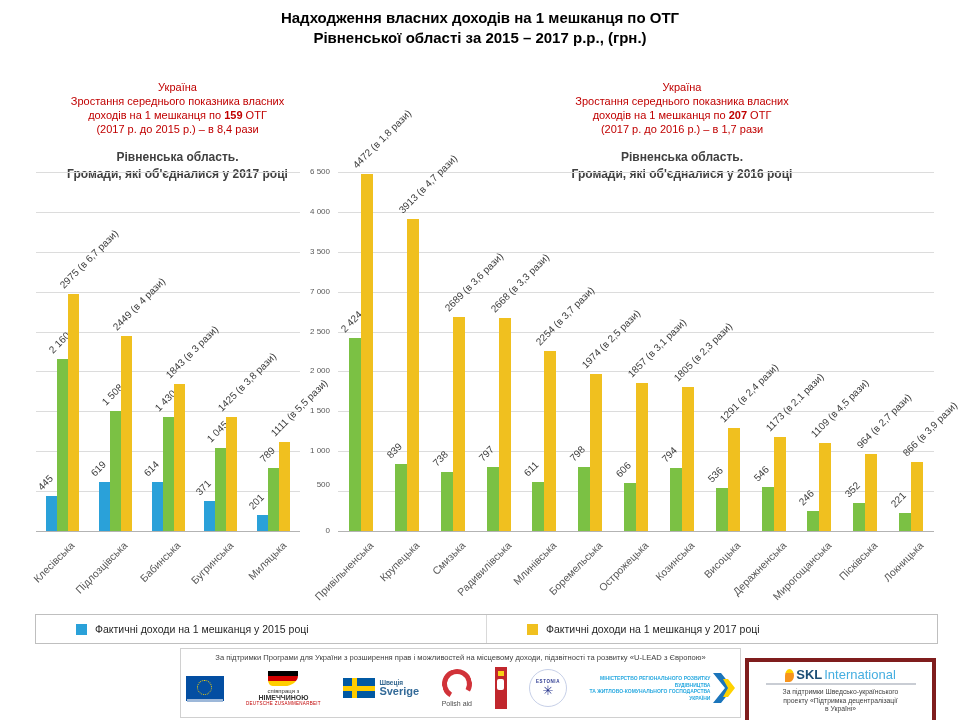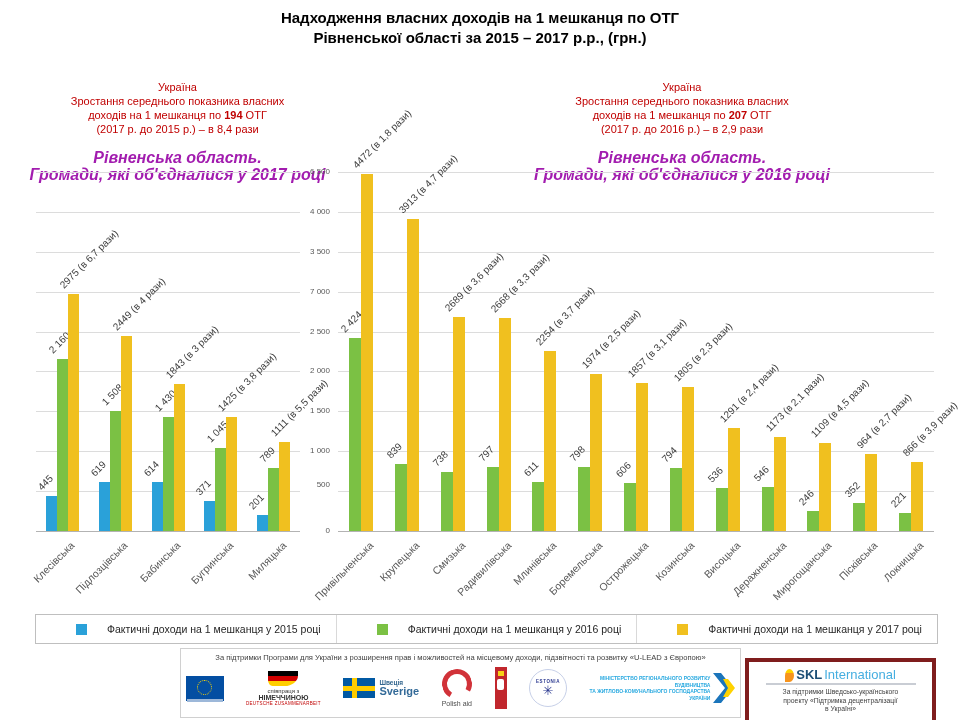--- a/index.html
+++ b/index.html
@@ -3,36 +3,36 @@
 <meta charset="utf-8">
 <style>
   html,body{margin:0;padding:0;background:#fff;}
   .page{position:relative;width:960px;height:720px;background:#fff;overflow:hidden;
         font-family:"Liberation Sans","DejaVu Sans",sans-serif;}
   .title{position:absolute;top:8px;left:0;width:100%;text-align:center;
          font-size:15px;font-weight:bold;color:#000;line-height:20px;}
   .annot{position:absolute;text-align:center;font-size:11px;line-height:14px;color:#C00000;}
   .annot-left{left:20px;top:80px;width:315px;}
   .annot-right{left:522px;top:80px;width:320px;}
-  .subtitle{position:absolute;text-align:center;font-size:16px;font-weight:bold;
-            color:#a21caf;line-height:17px;font-style:italic;}
+  .subtitle{position:absolute;text-align:center;font-size:12px;font-weight:bold;
+            color:#404040;line-height:17px;}
   .subtitle-left{left:20px;top:149px;width:315px;}
   .subtitle-right{left:522px;top:149px;width:320px;}
   #plot{position:absolute;left:0;top:0;width:960px;height:720px;}
   .gridline{position:absolute;height:1px;background:#DCDCDC;}
   .axisline{background:#B3B3B3;}
   .bar{position:absolute;}
   .dlabel{position:absolute;font-size:10px;color:#3F3F3F;white-space:nowrap;
           height:13px;line-height:13px;transform:rotate(-45deg);transform-origin:0 100%;}
   .clabel{position:absolute;font-size:10.5px;color:#595959;white-space:nowrap;width:130px;
           text-align:right;height:12px;line-height:12px;transform:rotate(-45deg);transform-origin:100% 0;}
   .ytick{position:absolute;left:290px;width:40px;text-align:right;font-size:8px;color:#595959;}
   .legend{position:absolute;left:35px;top:614px;width:903px;height:30px;
           border:1px solid #BFBFBF;display:flex;box-sizing:border-box;}
-  .lg-cell{flex:1;display:flex;align-items:center;padding-left:40px;gap:20px;}
+  .lg-cell{flex:1;display:flex;align-items:center;padding-left:40px;gap:8px;}
   .lg-cell + .lg-cell{border-left:1px solid #D9D9D9;}
   .lg-swatch{width:11px;height:11px;flex:0 0 auto;}
   .lg-label{font-size:10.5px;color:#262626;}
   .fbox1{position:absolute;left:180px;top:648px;width:561px;height:70px;
          border:1px solid #D0D0D0;box-sizing:border-box;}
   .support{font-size:7.6px;color:#404040;text-align:center;margin-top:4px;padding:0 6px;}
   .logos{display:flex;align-items:center;justify-content:space-evenly;margin-top:2px;height:48px;padding:0 4px;gap:22px;}
   .eu-flag{width:38px;height:25px;background:#034EA2;}
   .eu-stars{width:13px;height:13px;border:1.5px dotted #FFD700;border-radius:50%;margin:4px auto;}
   .eu-caption{width:36px;height:3px;background:#9DB8D9;margin:2px auto 0;}
@@ -78,29 +78,29 @@
 <div class="page">
 
   <div class="title">
     <div>Надходження власних доходів на 1 мешканця по ОТГ</div>
     <div>Рівненської області за 2015 – 2017 р.р., (грн.)</div>
   </div>
 
   <div class="annot annot-left">
     <div>Україна</div>
     <div>Зростання середнього показника власних</div>
-    <div><span>доходів на 1 мешканця по </span><b>194</b><span> ОТГ</span></div>
+    <div><span>доходів на 1 мешканця по </span><b>159</b><span> ОТГ</span></div>
     <div><span>(2017 р. до 2015 р.) – в </span><span>8,4</span><span> рази</span></div>
   </div>
 
   <div class="annot annot-right">
     <div>Україна</div>
     <div>Зростання середнього показника власних</div>
     <div><span>доходів на 1 мешканця по </span><b>207</b><span> ОТГ</span></div>
-    <div><span>(2017 р. до 2016 р.) – в </span><span>2,9</span><span> рази</span></div>
+    <div><span>(2017 р. до 2016 р.) – в </span><span>1,7</span><span> рази</span></div>
   </div>
 
   <div class="subtitle subtitle-left">
     <div>Рівненська  область.</div>
     <div>Громади, які об'єдналися у 2017 році</div>
   </div>
 
   <div class="subtitle subtitle-right">
     <div>Рівненська  область.</div>
     <div>Громади, які об'єдналися у 2016 році</div>
@@ -238,24 +238,20 @@
       <div class="dlabel" style="left: 909.1px; top: 445.9px;">866 (в 3,9 рази)</div>
       <div class="clabel" style="left: 787.1px; top: 539px;">Локницька</div>
     </div>
 
   <div class="legend">
     <div class="lg-cell">
       <span class="lg-swatch" style="background: rgb(42, 161, 217);"></span>
       <span class="lg-label">Фактичні доходи на 1 мешканця у 2015 році</span>
     </div>
     <div class="lg-cell">
-      <span class="lg-swatch" style="background: rgb(123, 193, 68);"></span>
-      <span class="lg-label">Фактичні доходи на 1 мешканця у 2016 році</span>
-    </div>
-    <div class="lg-cell">
       <span class="lg-swatch" style="background: rgb(240, 192, 31);"></span>
       <span class="lg-label">Фактичні доходи на 1 мешканця у 2017 році</span>
     </div>
   </div>
 
   <div class="fbox1">
     <div class="support">За підтримки Програми для України з розширення прав і можливостей на місцевому доходи, підзвітності та розвитку «U-LEAD з Європою»</div>
     <div class="logos">
       <div class="eu-flag">
         <div class="eu-stars"></div>

